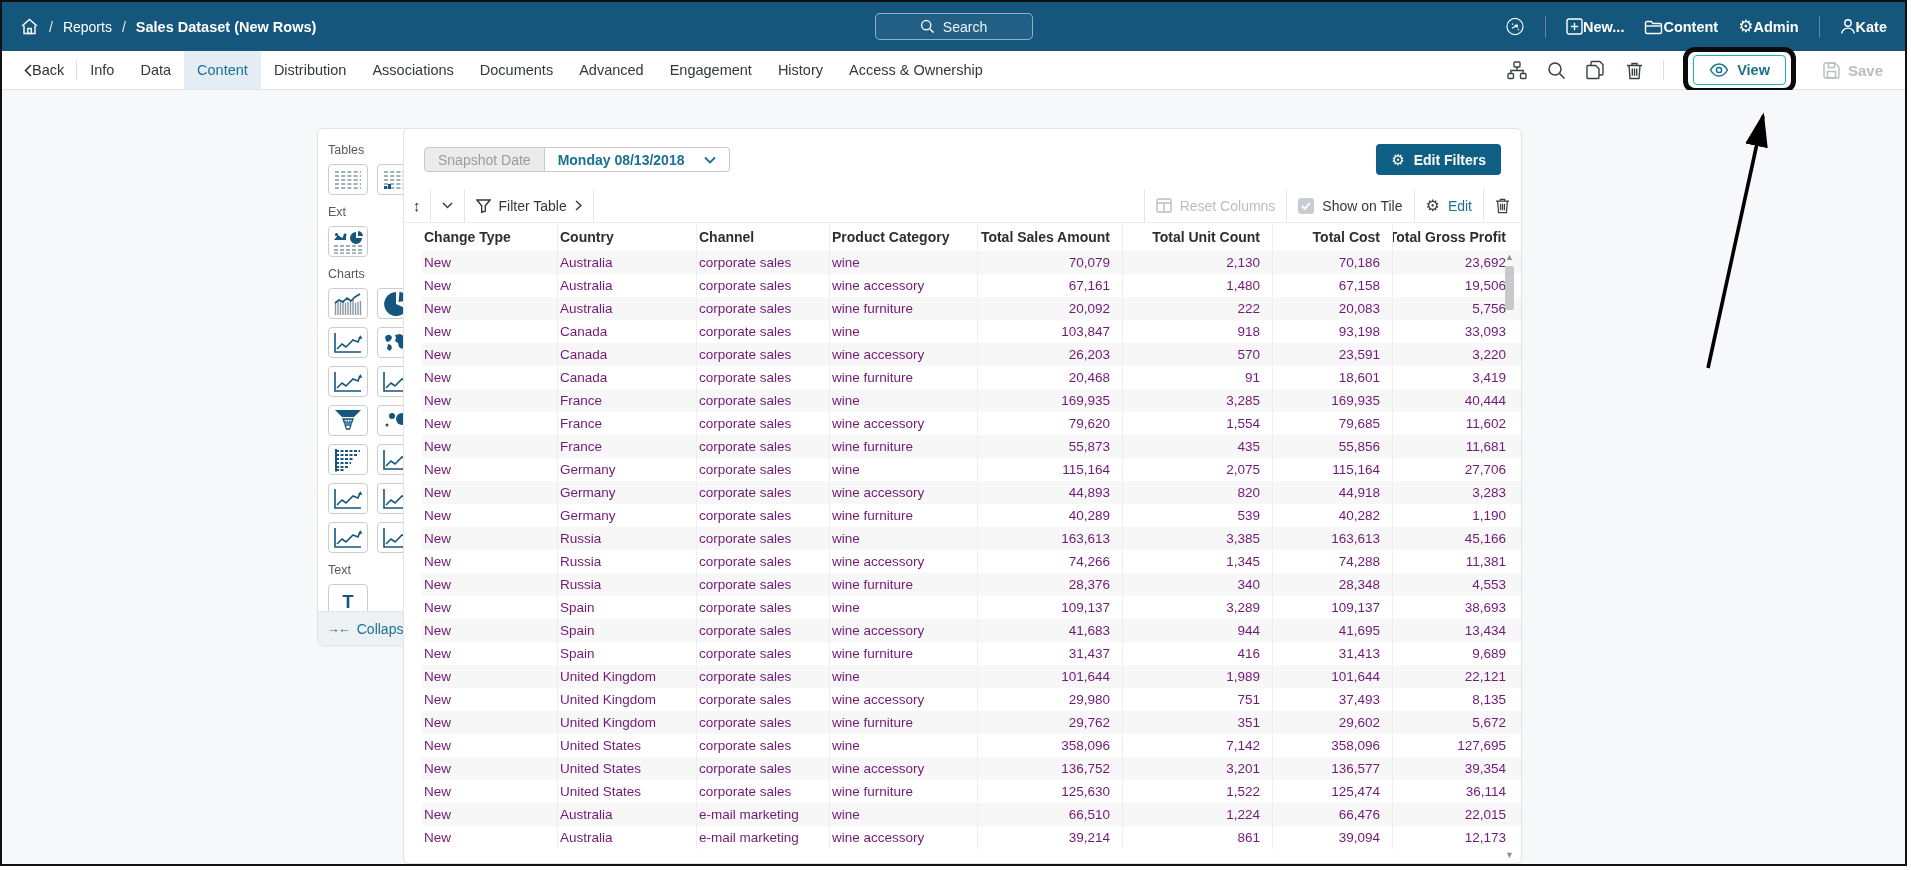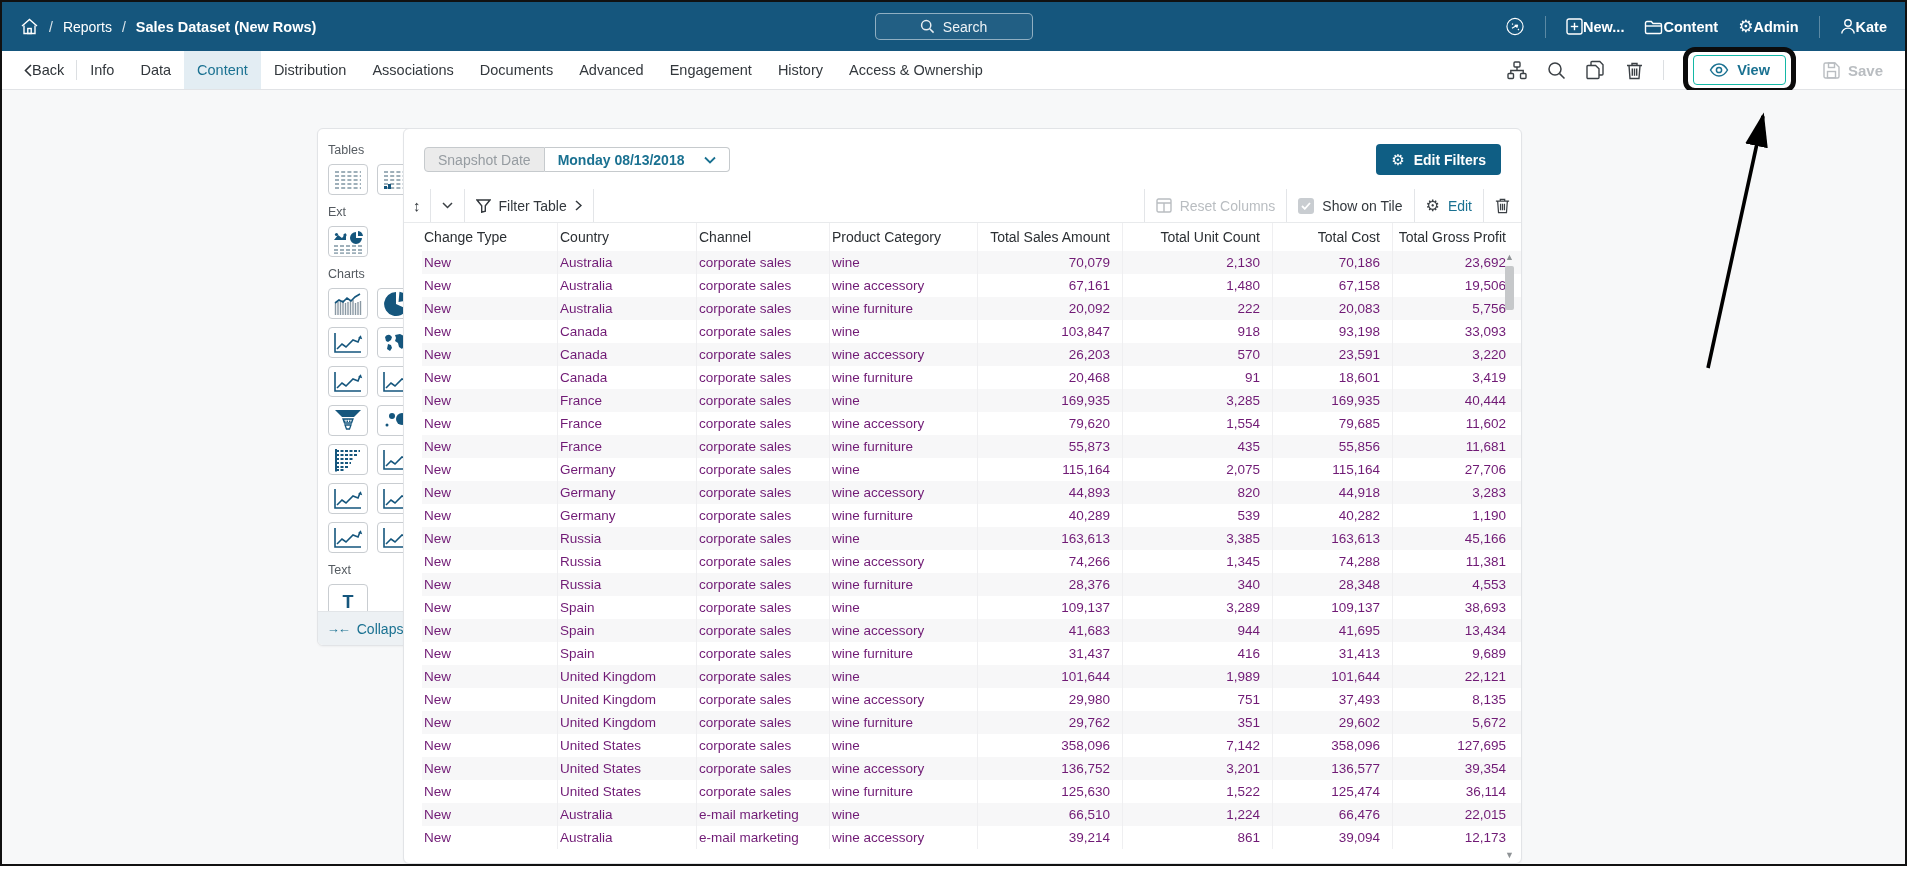--- a/index.html
+++ b/index.html
@@ -66,21 +66,21 @@
   .gt-spacer { flex:1; }
   .disabled { color:#b9bdc1 !important; cursor:default !important; }
   .teal { color:#1a7191; }
   .checkbox { width:16px; height:16px; border-radius:3px; background:#c9cdd1; display:flex; align-items:center; justify-content:center; cursor:pointer; }
   .updown { font-size:15px; color:#3b4045; }
 
   
   .tablewrap { position:relative; flex:1; overflow:hidden; padding-left:18px; }
   .grid8 { display:grid; grid-template-columns:136px 139px 133px 148px 145px 150px 120px 125px; }
   .thead { height:28px; align-items:center; }
-  .thead .cell { font-weight:normal; font-size:14px; color:#2b2f33; }
+  .thead .cell { font-weight:bold; font-size:14px; color:#2b2f33; }
   .cell { padding:0 10px 0 2px; border-right:1px solid #efeff1; white-space:nowrap; overflow:hidden; display:flex; align-items:center; height:100%; }
   .cell:last-child { border-right:none; }
   .cell.num { justify-content:flex-end; padding-right:12px; }
   .trow { height:23px; font-size:13.5px; color:#701a75; }
   .trow:nth-child(odd) { background:#f7f7f8; }
 
   
   .vscroll { position:absolute; right:5px; top:28px; bottom:0; width:13px; }
   .vs-up, .vs-down { position:absolute; left:0; width:13px; height:12px; color:#8f9396; font-size:9px; text-align:center; line-height:12px; cursor:pointer; }
   .vs-up { top:0; } .vs-down { bottom:2px; }

